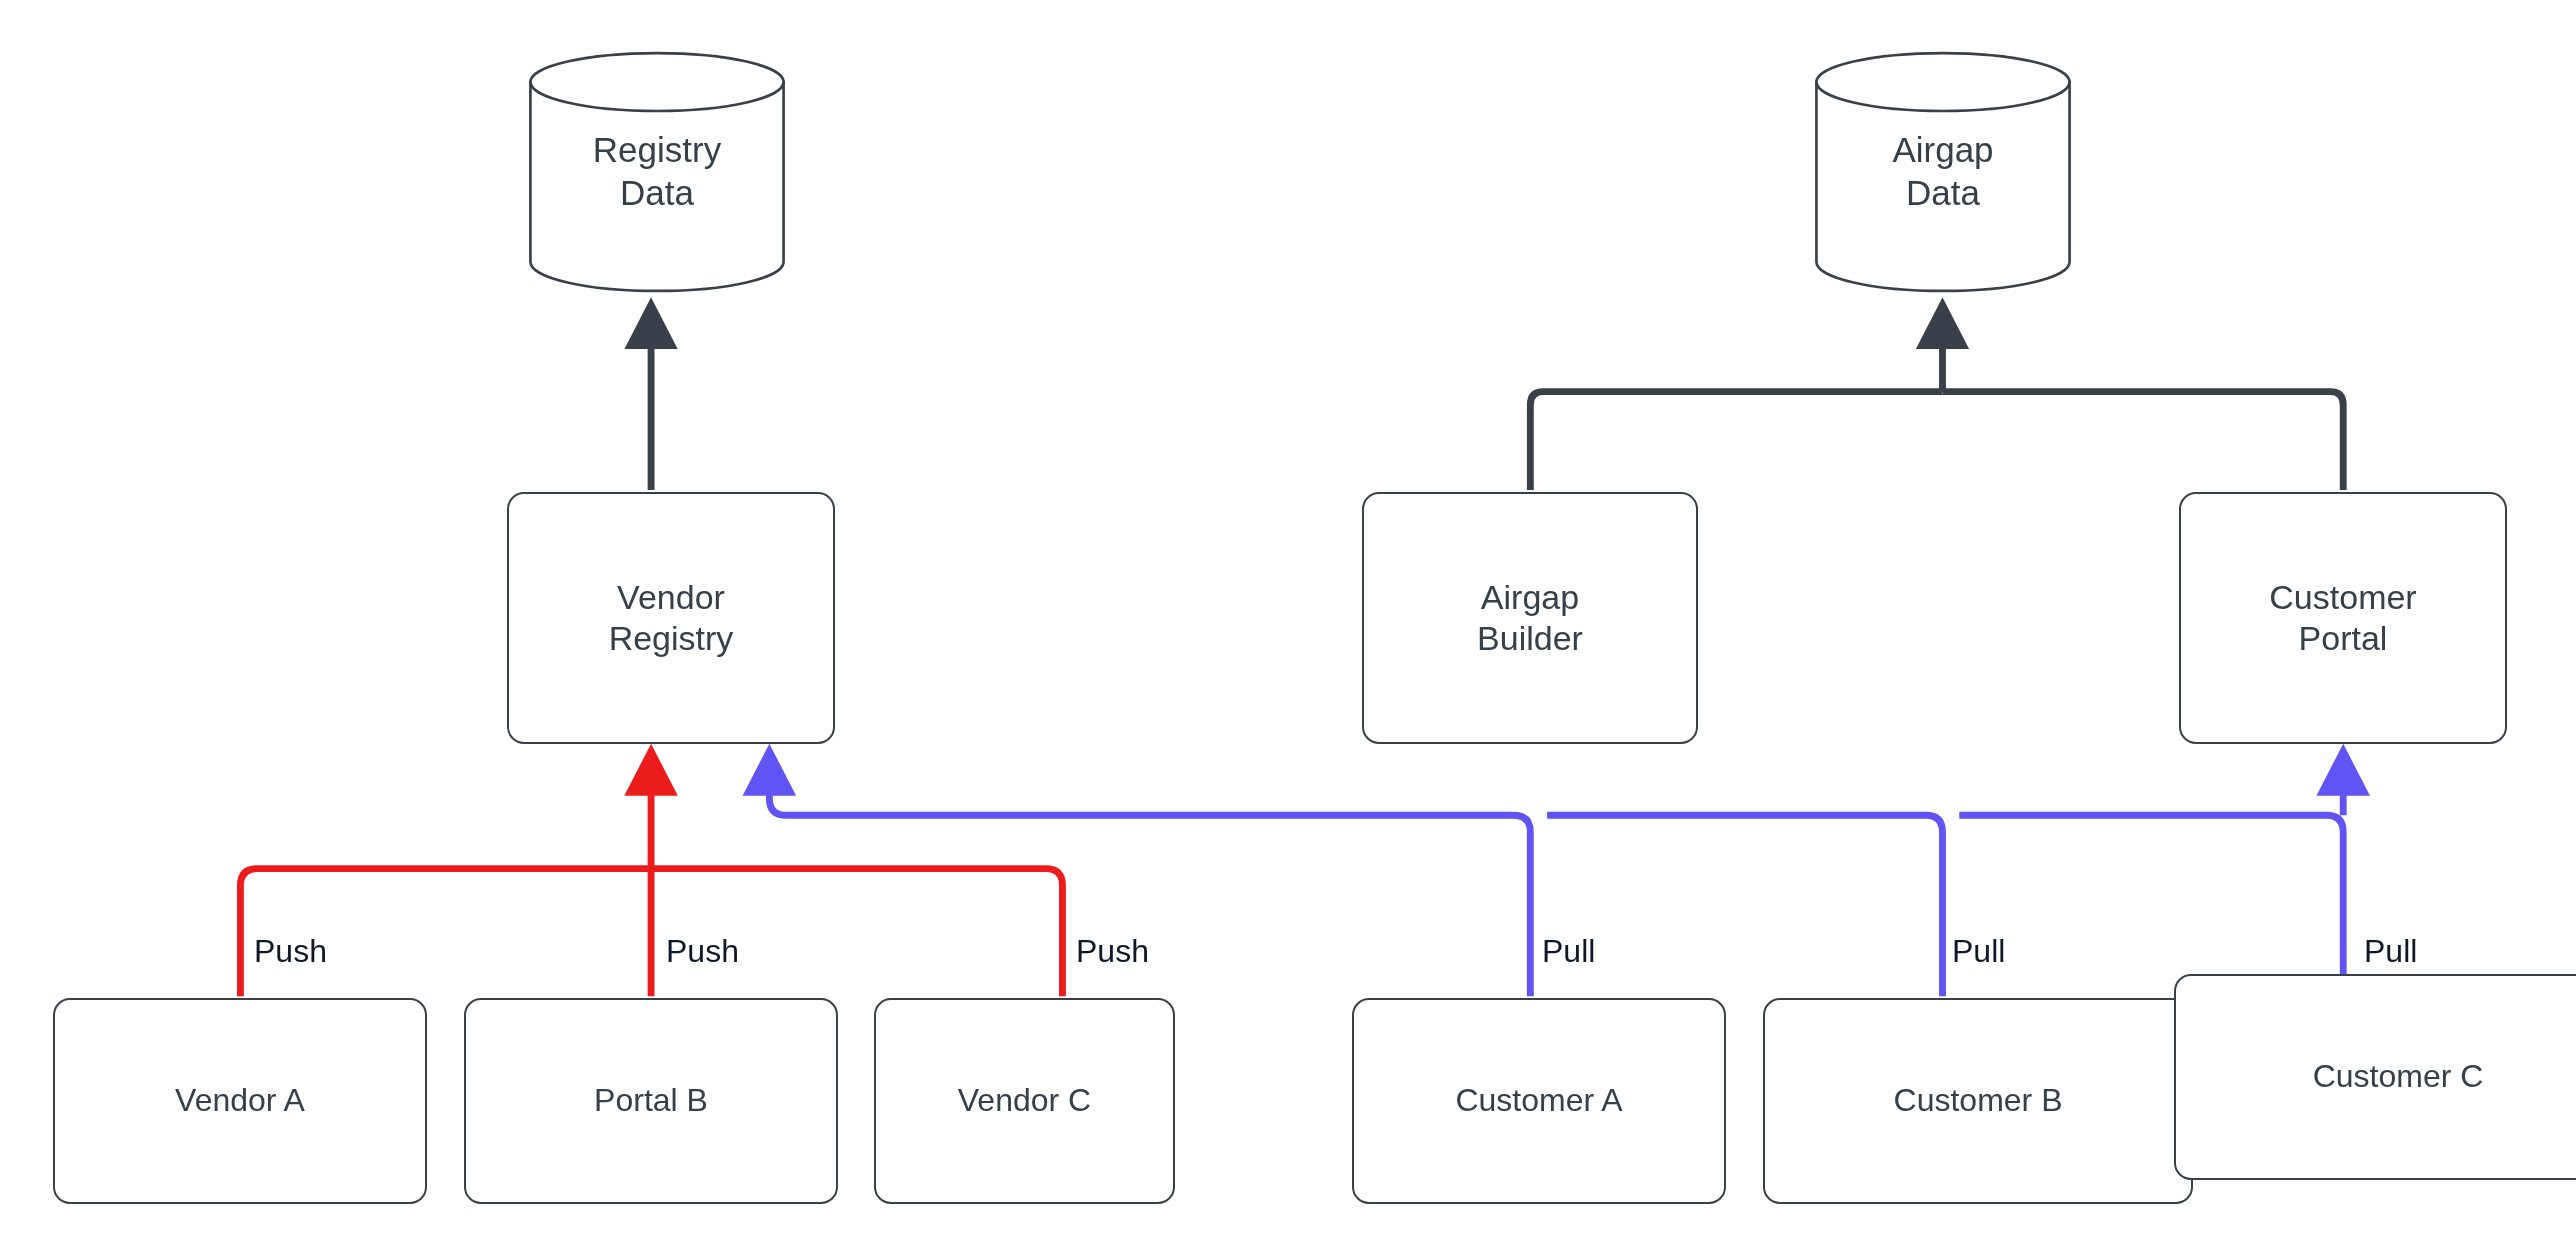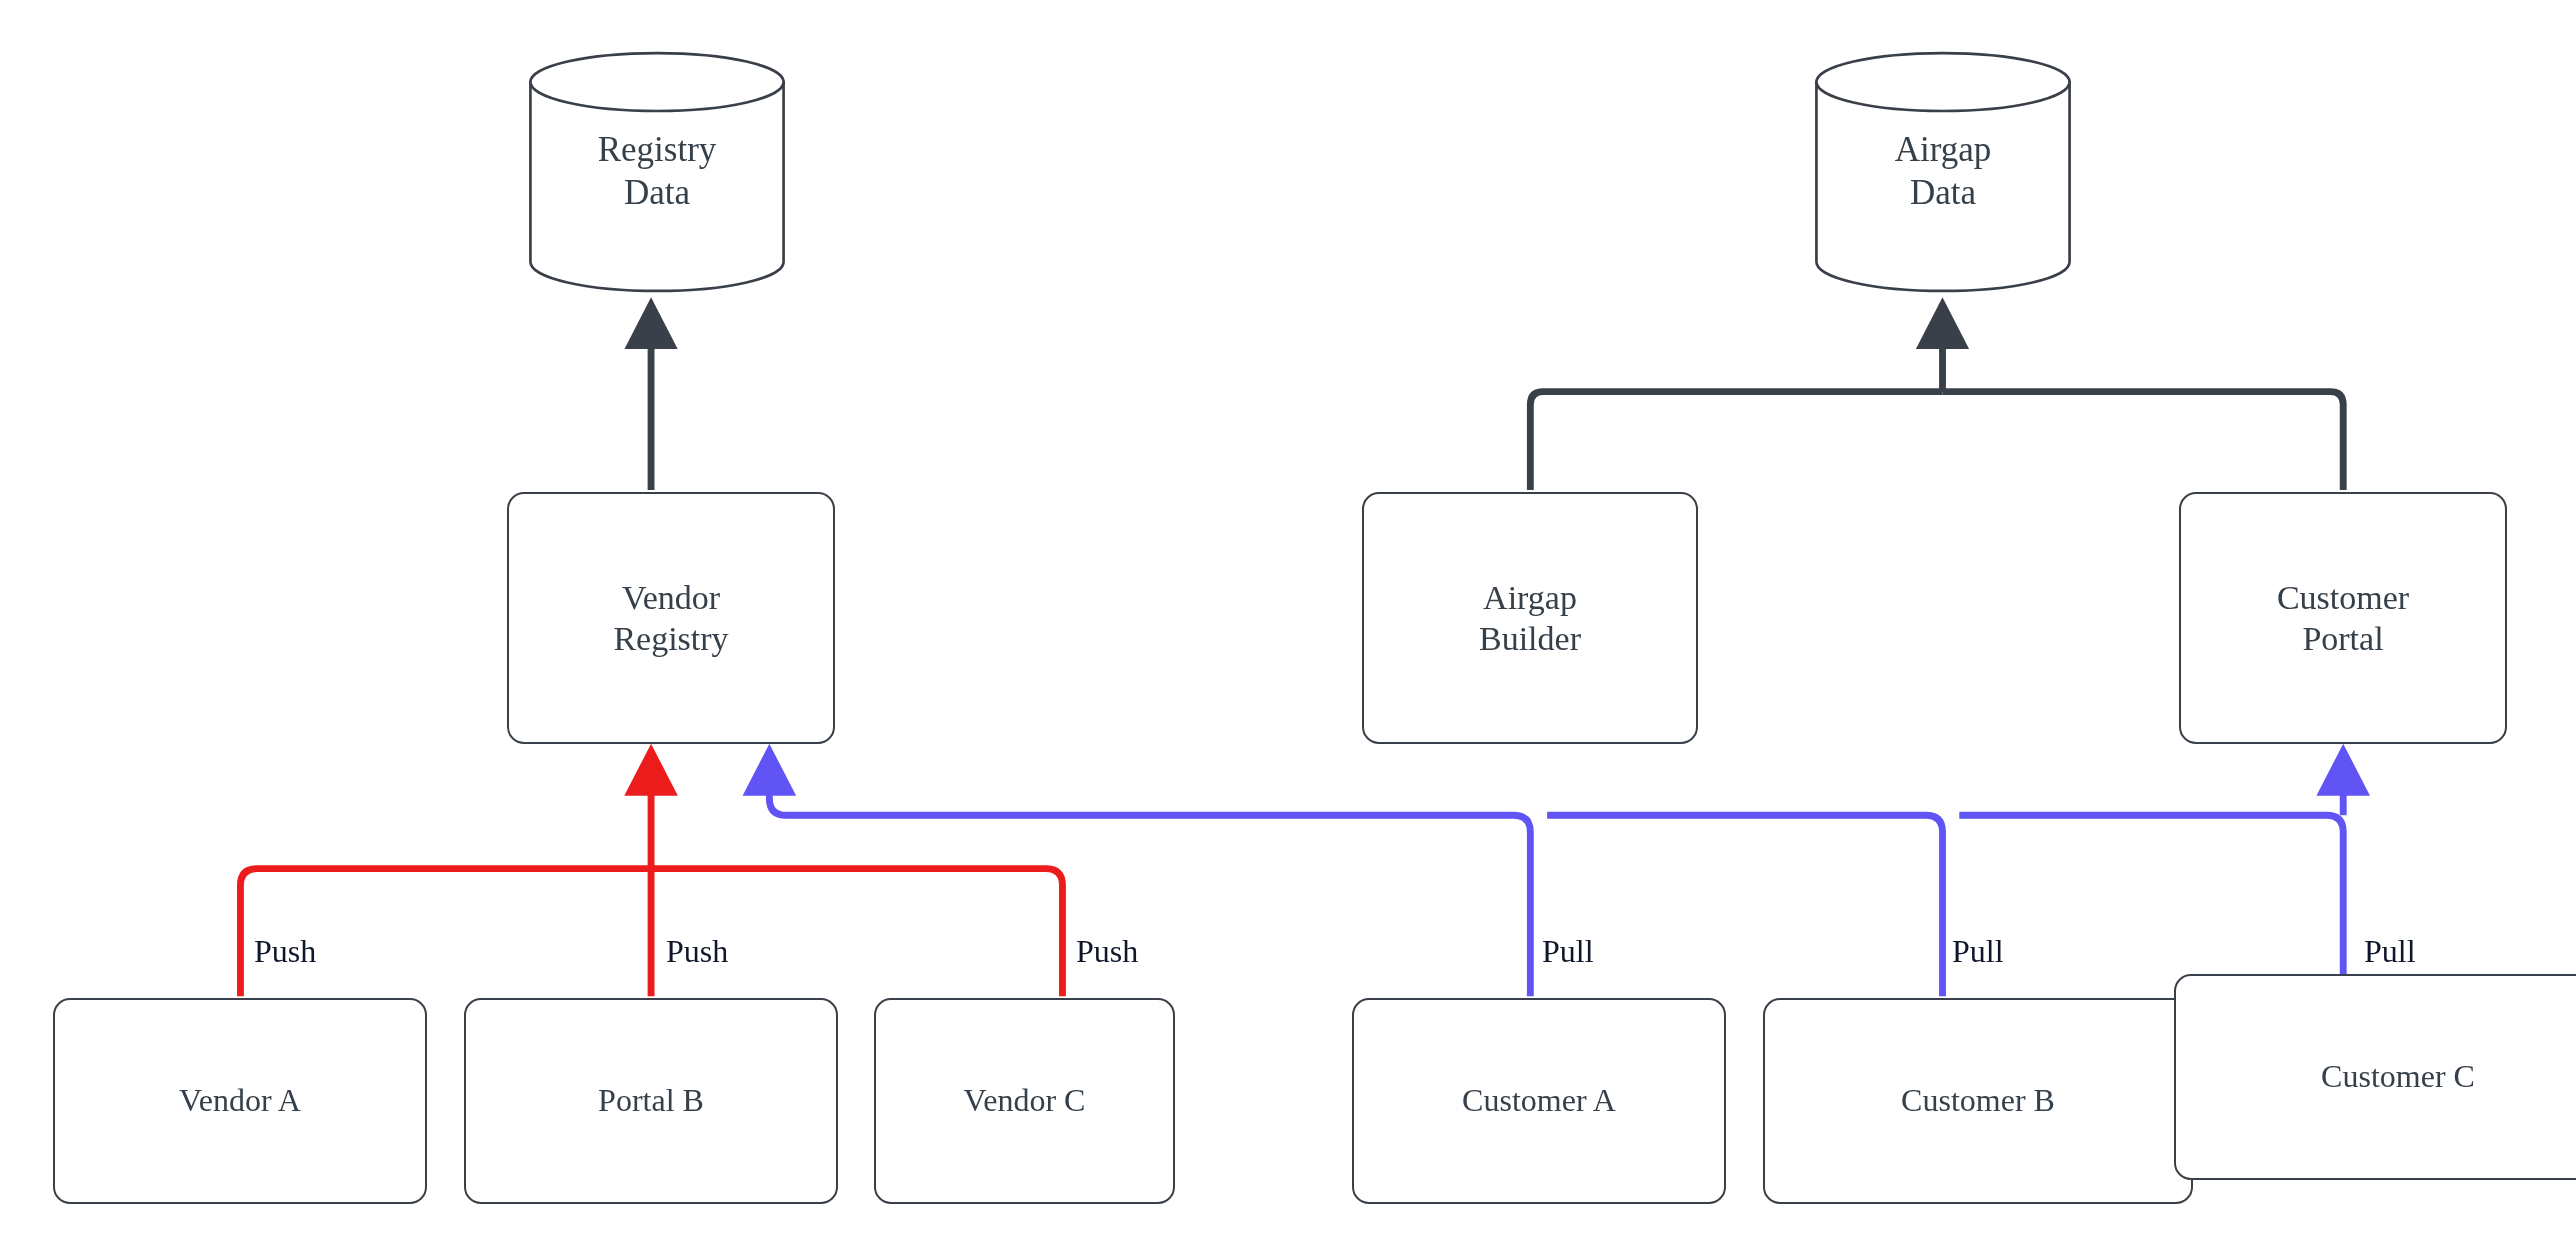--- a/index.html
+++ b/index.html
@@ -10,21 +10,20 @@
   }
   body {
     font-family: "Liberation Sans", sans-serif;
   }
   #diagram-root {
     position: relative;
     width: 2576px;
     height: 1258px;
     background: #ffffff;
     overflow: hidden;
-    font-family: Liberation Serif, serif;
   }
   #edge-layer {
     position: absolute;
     left: 0;
     top: 0;
     width: 2576px;
     height: 1258px;
     pointer-events: none;
   }
   .node {

